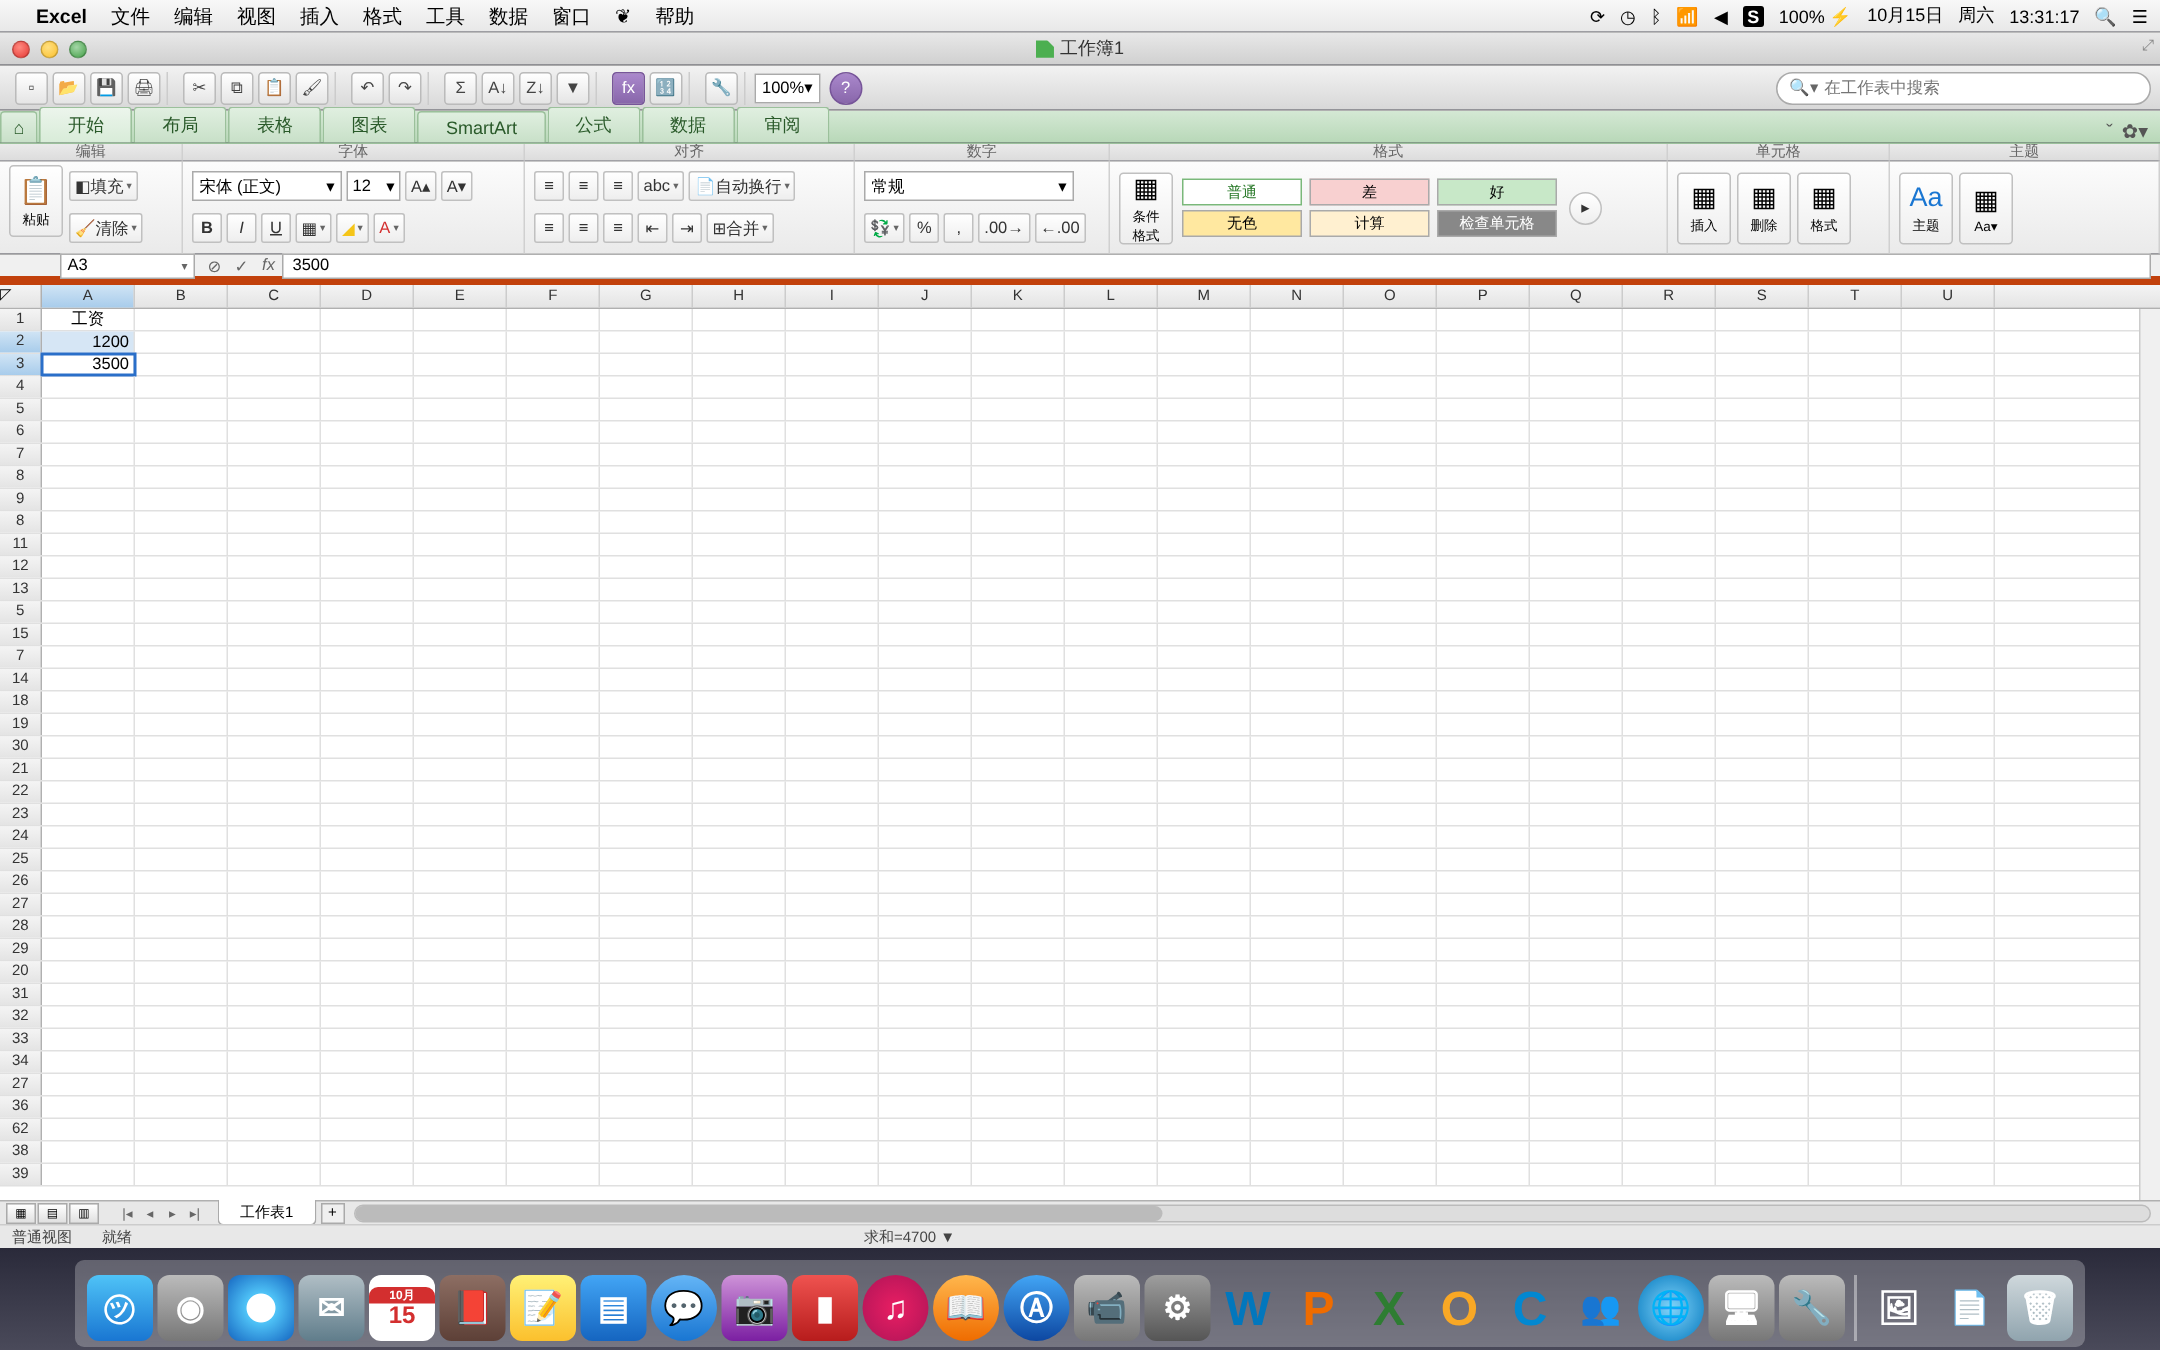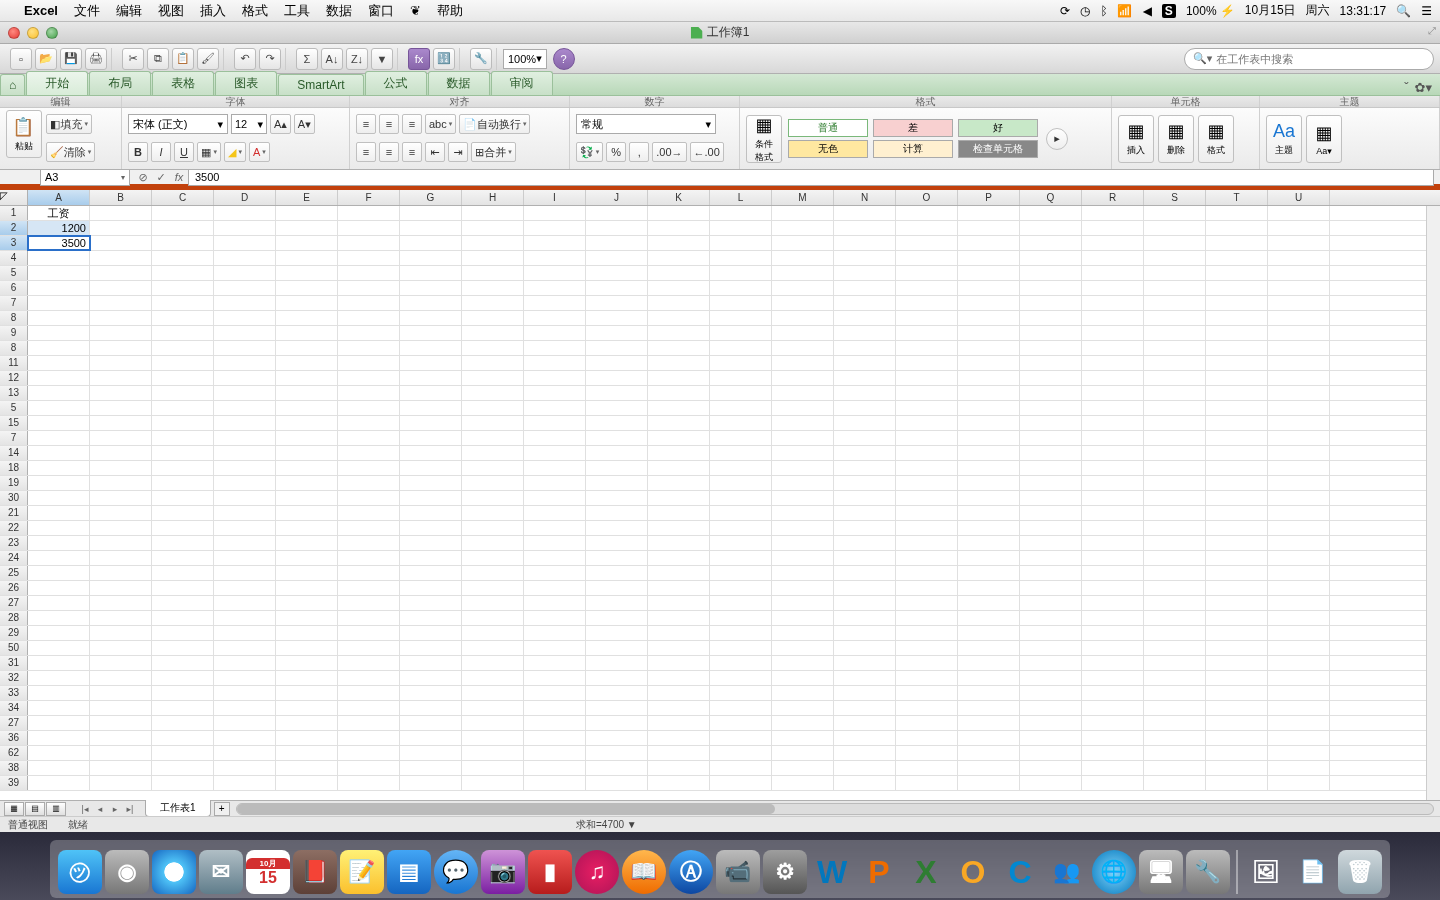--- a/index.html
+++ b/index.html
@@ -1094,21 +1094,21 @@
         <div class="cell" style="width: 62px;"></div>
         <div class="cell" style="width: 62px;"></div>
         <div class="cell" style="width: 62px;"></div>
         <div class="cell" style="width: 62px;"></div>
         <div class="cell" style="width: 62px;"></div>
         <div class="cell" style="width: 62px;"></div>
         <div class="cell" style="width: 62px;"></div>
         <div class="cell" style="width: 62px;"></div>
       </div>
       <div class="row-line">
-        <div class="row-h">50</div>
+        <div class="row-h">20</div>
         <div class="cell" style="width: 62px;"></div>
         <div class="cell" style="width: 62px;"></div>
         <div class="cell" style="width: 62px;"></div>
         <div class="cell" style="width: 62px;"></div>
         <div class="cell" style="width: 62px;"></div>
         <div class="cell" style="width: 62px;"></div>
         <div class="cell" style="width: 62px;"></div>
         <div class="cell" style="width: 62px;"></div>
         <div class="cell" style="width: 62px;"></div>
         <div class="cell" style="width: 62px;"></div>

